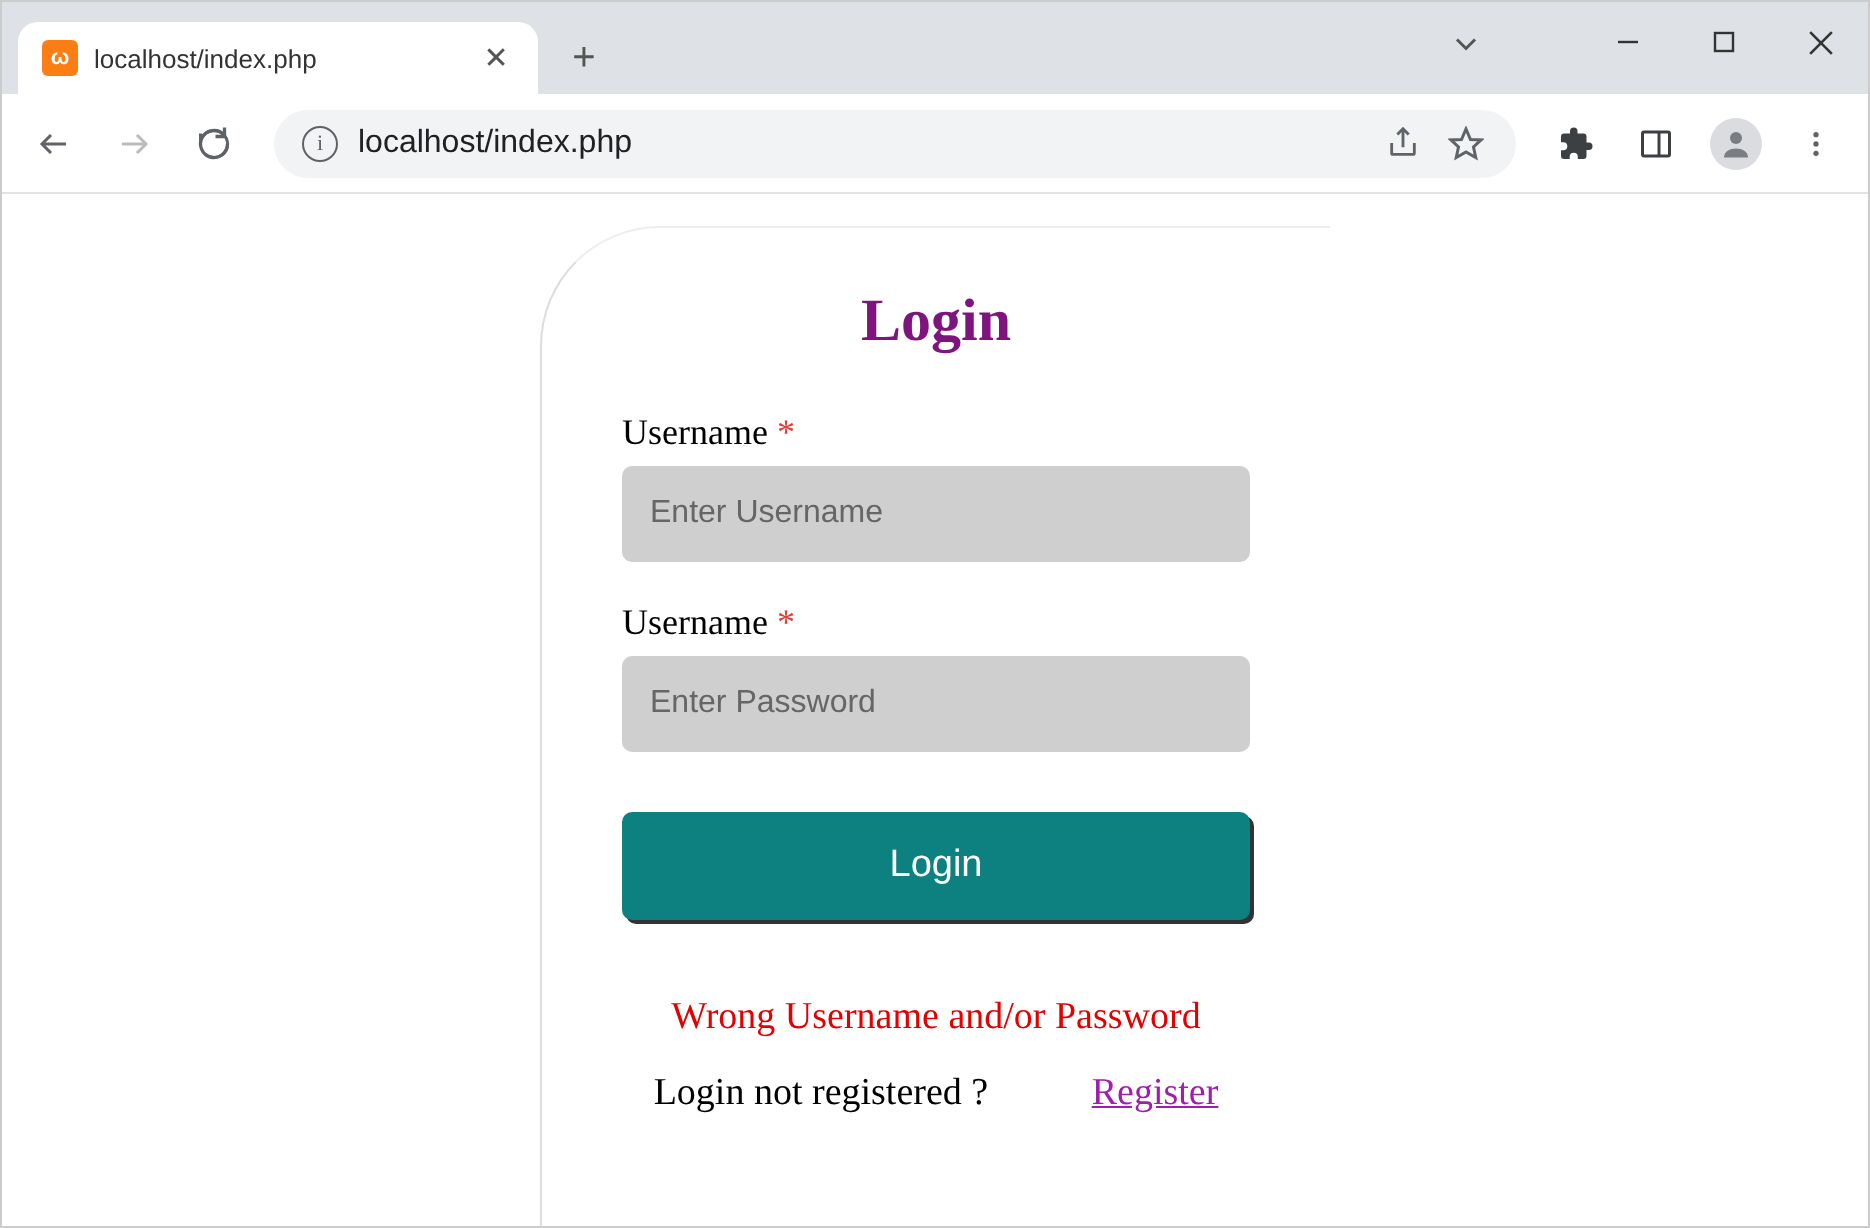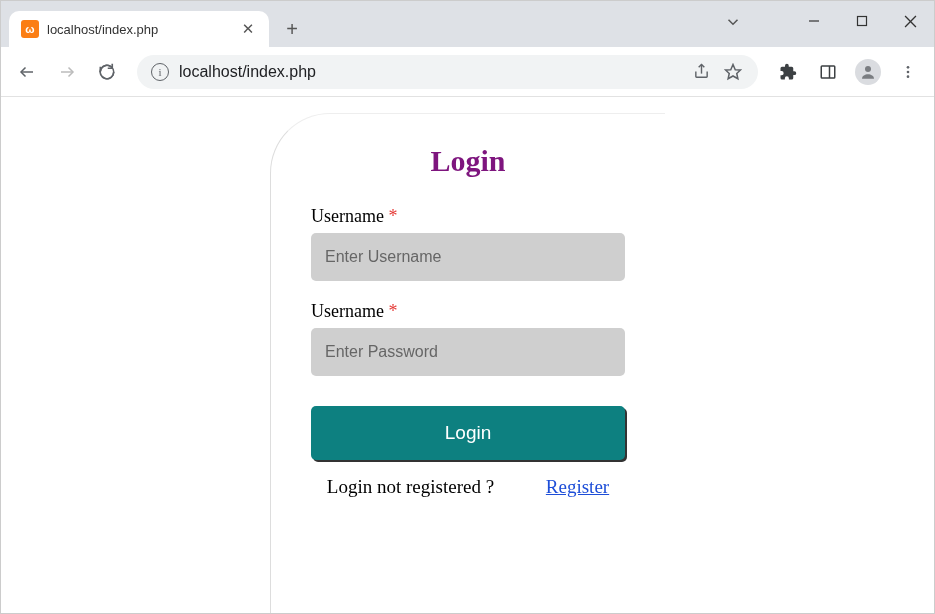--- a/index.html
+++ b/index.html
@@ -229,21 +229,21 @@
       font-size: 19px;
       margin-top: 38px;
     }
     .register-row {
       text-align: center;
       font-family: "Times New Roman", serif;
       font-size: 19px;
       margin-top: 16px;
     }
     .register-link {
-      color: #1d4ed8;
+      color: #a21caf;
       text-decoration: underline;
       cursor: pointer;
       margin-left: 47px;
     }
   </style>
 </head>
 <body>
 
 <div class="browser-top">
   <div class="tab">
@@ -357,18 +357,19 @@
     <input class="field-input" type="text" placeholder="Enter Username" style="">
 
     <div class="field-label">
       <span>Username</span>
       <span class="req">*</span>
     </div>
     <input class="field-input" type="password" placeholder="Enter Password" style="">
 
     <button class="login-btn">Login</button>
 
+    <div class="error-msg">Wrong Username and/or Password</div>
 
     <div class="register-row">
       <span>Login not registered ? </span><a class="register-link">Register</a>
     </div>
   </div>
 </div>
 
 </body></html>

